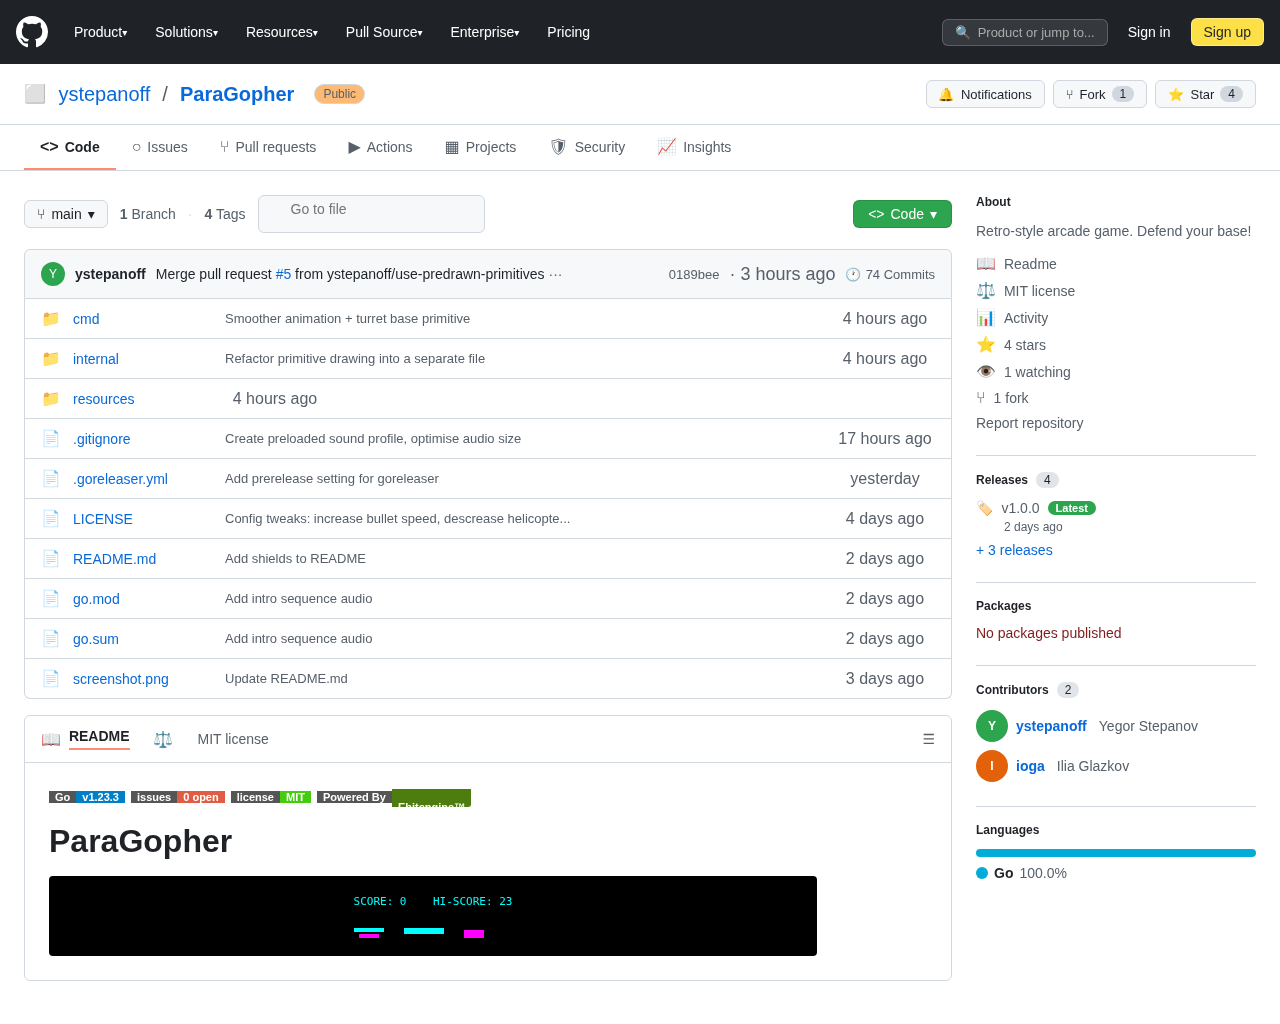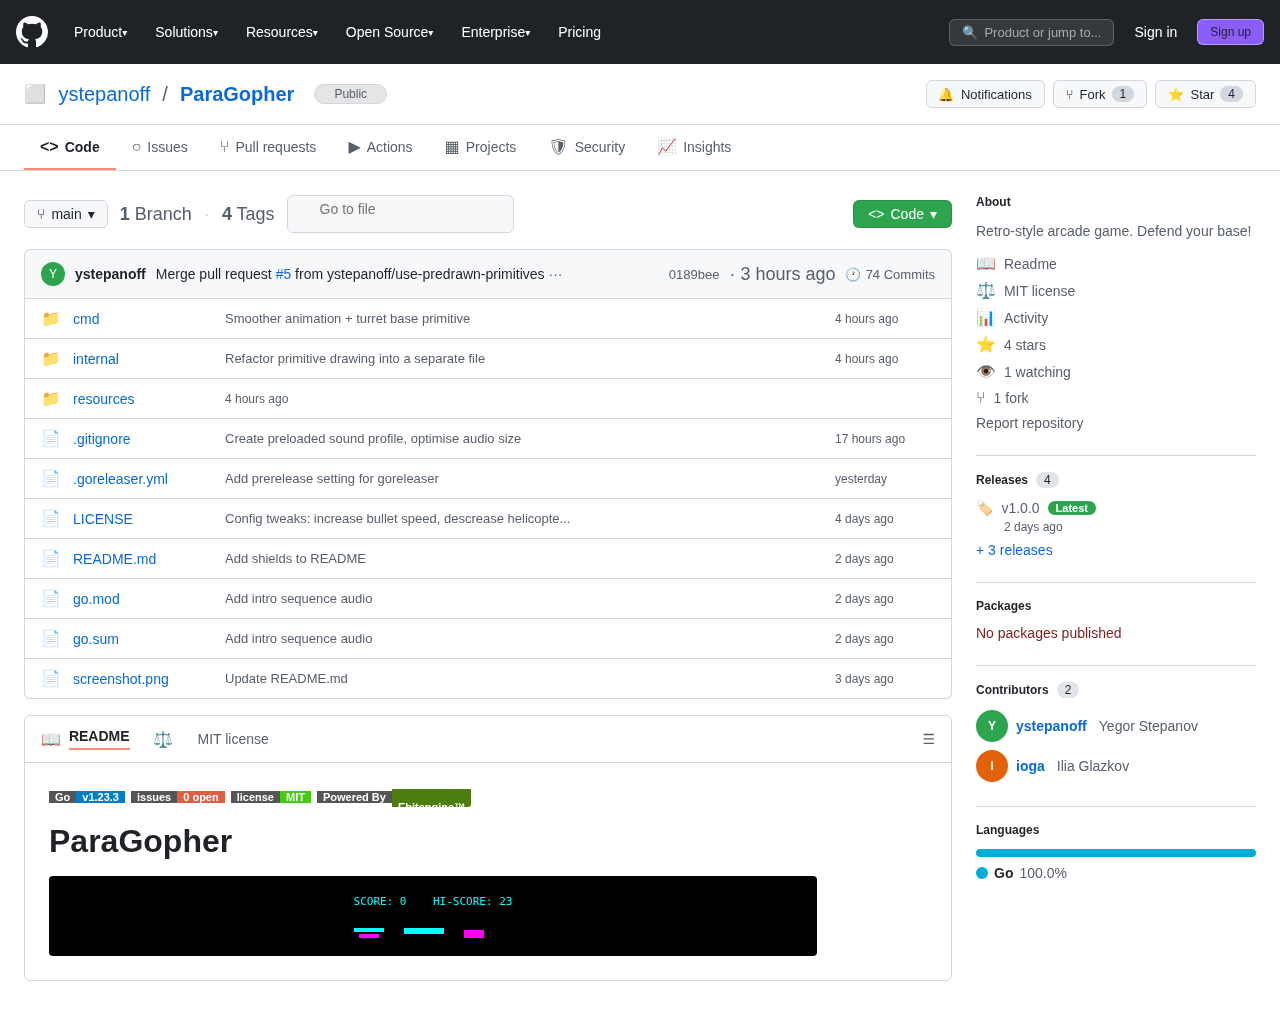--- a/index.html
+++ b/index.html
@@ -7,47 +7,47 @@
 
     
     .top-nav { background: #1f2328; display: flex; align-items: center; padding: 0 16px; height: 64px; gap: 8px; }
     .top-nav .logo { width: 32px; height: 32px; margin-right: 8px; }
     .top-nav .logo svg { fill: white; width: 32px; height: 32px; }
     .nav-item { color: #fff; background: none; border: none; cursor: pointer; font-size: 14px; padding: 6px 10px; border-radius: 6px; display: flex; align-items: center; white-space: nowrap; }
     .nav-chevron { font-size: 10px; }
     .nav-spacer { flex: 1; }
     .search-btn { background: rgba(255,255,255,0.1); border: 1px solid rgba(255,255,255,0.2); color: #aaa; border-radius: 6px; padding: 5px 12px; cursor: pointer; display: flex; align-items: center; gap: 6px; font-size: 13px; }
     .signin-btn { background: none; border: none; color: #fff; cursor: pointer; font-size: 14px; padding: 6px 12px; }
-    .signup-btn { background: #8b5cf6; border: 1px solid rgba(255,255,255,0.4); color: #1f2328; border-radius: 6px; padding: 5px 12px; font-size: 12px; cursor: pointer; font-weight: 500; }
+    .signup-btn { background: #fde047; border: 1px solid rgba(255,255,255,0.4); color: #1f2328; border-radius: 6px; padding: 5px 12px; font-size: 14px; cursor: pointer; font-weight: 500; }
 
     
     .repo-header { border-bottom: 1px solid #d0d7de; padding: 16px 24px; display: flex; align-items: center; gap: 12px; }
     .repo-icon { color: #57606a; font-size: 18px; }
     .repo-owner { color: #0969da; font-size: 20px; text-decoration: none; }
     .repo-sep { font-size: 20px; color: #57606a; }
     .repo-name { color: #0969da; font-size: 20px; font-weight: 700; text-decoration: none; }
-    .repo-badge { background: #e5e5e5; border: 1px solid #d0d7de; border-radius: 12px; font-size: 12px; padding: 2px 19px; color: #57606a; margin-left: 8px; }
+    .repo-badge { background: #fdba74; border: 1px solid #d0d7de; border-radius: 12px; font-size: 12px; padding: 2px 8px; color: #57606a; margin-left: 8px; }
     .repo-actions { margin-left: auto; display: flex; gap: 8px; }
     .repo-action-btn { display: flex; align-items: center; gap: 6px; border: 1px solid #d0d7de; border-radius: 6px; padding: 5px 12px; background: #f6f8fa; cursor: pointer; font-size: 13px; color: #1f2328; }
 
     
     .repo-tabs { border-bottom: 1px solid #d0d7de; padding: 0 24px; display: flex; gap: 0; }
     .repo-tab { display: flex; align-items: center; gap: 6px; padding: 12px 16px; font-size: 14px; color: #57606a; cursor: pointer; border-bottom: 2px solid transparent; text-decoration: none; white-space: nowrap; }
     .repo-tab.active { color: #1f2328; border-bottom-color: #fd8c73; font-weight: 600; }
     .tab-icon { font-size: 16px; }
 
     
     .main-content { display: flex; padding: 24px; gap: 24px; max-width: 1280px; }
     .repo-main { flex: 1; min-width: 0; }
     .repo-sidebar { width: 280px; flex-shrink: 0; }
 
     
     .branch-bar { display: flex; align-items: center; gap: 12px; margin-bottom: 16px; }
     .branch-btn { display: flex; align-items: center; gap: 6px; border: 1px solid #d0d7de; border-radius: 6px; padding: 5px 12px; background: #f6f8fa; cursor: pointer; font-size: 14px; color: #1f2328; }
-    .branch-info { display: flex; align-items: center; gap: 12px; color: #57606a; font-size: 18px; }
+    .branch-info { display: flex; align-items: center; gap: 12px; color: #57606a; font-size: 14px; }
     .branch-info a { color: #57606a; text-decoration: none; }
     .branch-info-sep { color: #d0d7de; }
     .search-file-input { flex: 1; border: 1px solid #d0d7de; border-radius: 6px; padding: 5px 12px 15px 32px; font-size: 14px; color: #57606a; background: #f6f8fa; position: relative; }
     .search-file-wrapper { position: relative; flex: 1; }
     .search-file-icon { position: absolute; left: 10px; top: 50%; transform: translateY(-50%); color: #57606a; }
     .code-btn { display: flex; align-items: center; gap: 6px; background: #2da44e; color: #fff; border: 1px solid rgba(31,35,40,0.15); border-radius: 6px; padding: 5px 14px; font-size: 14px; cursor: pointer; font-weight: 500; }
 
     
     .commit-row { border: 1px solid #d0d7de; border-radius: 6px; padding: 12px 16px; display: flex; align-items: center; gap: 10px; margin-bottom: 0; background: #f6f8fa; border-bottom-left-radius: 0; border-bottom-right-radius: 0; }
     .commit-avatar { width: 24px; height: 24px; border-radius: 50%; background: #ddd; overflow: hidden; display: flex; align-items: center; justify-content: center; font-size: 12px; }
@@ -59,21 +59,21 @@
     .commit-time { color: #57606a; font-size: 18px; }
     .commit-count { display: flex; align-items: center; gap: 4px; color: #57606a; font-size: 13px; text-decoration: none; }
 
     
     .file-table { border: 1px solid #d0d7de; border-radius: 6px; border-top: none; border-top-left-radius: 0; border-top-right-radius: 0; overflow: hidden; }
     .file-row { display: flex; align-items: center; padding: 10px 16px; border-bottom: 1px solid #d0d7de; gap: 12px; }
     .file-row:last-child { border-bottom: none; }
     .file-icon { color: #57606a; font-size: 16px; width: 20px; text-align: center; }
     .file-name { color: #0969da; text-decoration: none; min-width: 140px; font-size: 14px; }
     .file-commit { color: #57606a; font-size: 13px; flex: 1; overflow: hidden; text-overflow: ellipsis; white-space: nowrap; }
-    .file-time { color: #57606a; font-size: 12px; white-space: nowrap; text-align: left; min-width: 100px; }
+    .file-time { color: #57606a; font-size: 16px; white-space: nowrap; text-align: center; min-width: 100px; }
 
     
     .readme-section { border: 1px solid #d0d7de; border-radius: 6px; margin-top: 16px; }
     .readme-header { display: flex; align-items: center; gap: 8px; padding: 12px 16px; border-bottom: 1px solid #d0d7de; }
     .readme-tab { display: flex; align-items: center; gap: 6px; font-size: 14px; font-weight: 600; color: #1f2328; padding-bottom: 4px; border-bottom: 2px solid #fd8c73; }
     .readme-tab2 { display: flex; align-items: center; gap: 6px; font-size: 14px; color: #57606a; margin-left: 16px; }
     .readme-menu { margin-left: auto; cursor: pointer; color: #57606a; }
     .readme-body { padding: 24px; }
     .badge-row { display: flex; gap: 6px; flex-wrap: wrap; margin-bottom: 16px; }
     .badge { height: 20px; border-radius: 3px; overflow: hidden; display: inline-flex; font-size: 11px; font-weight: 600; align-items: center; }
@@ -128,21 +128,21 @@
   </button>
   <button class="nav-item">
     <span>Solutions</span>
     <span class="nav-chevron">▾</span>
   </button>
   <button class="nav-item">
     <span>Resources</span>
     <span class="nav-chevron">▾</span>
   </button>
   <button class="nav-item">
-    <span>Open Source</span>
+    <span>Pull Source</span>
     <span class="nav-chevron">▾</span>
   </button>
   <button class="nav-item">
     <span>Enterprise</span>
     <span class="nav-chevron">▾</span>
   </button>
   <button class="nav-item">
     <span>Pricing</span>
   </button>
   <div class="nav-spacer"></div>

